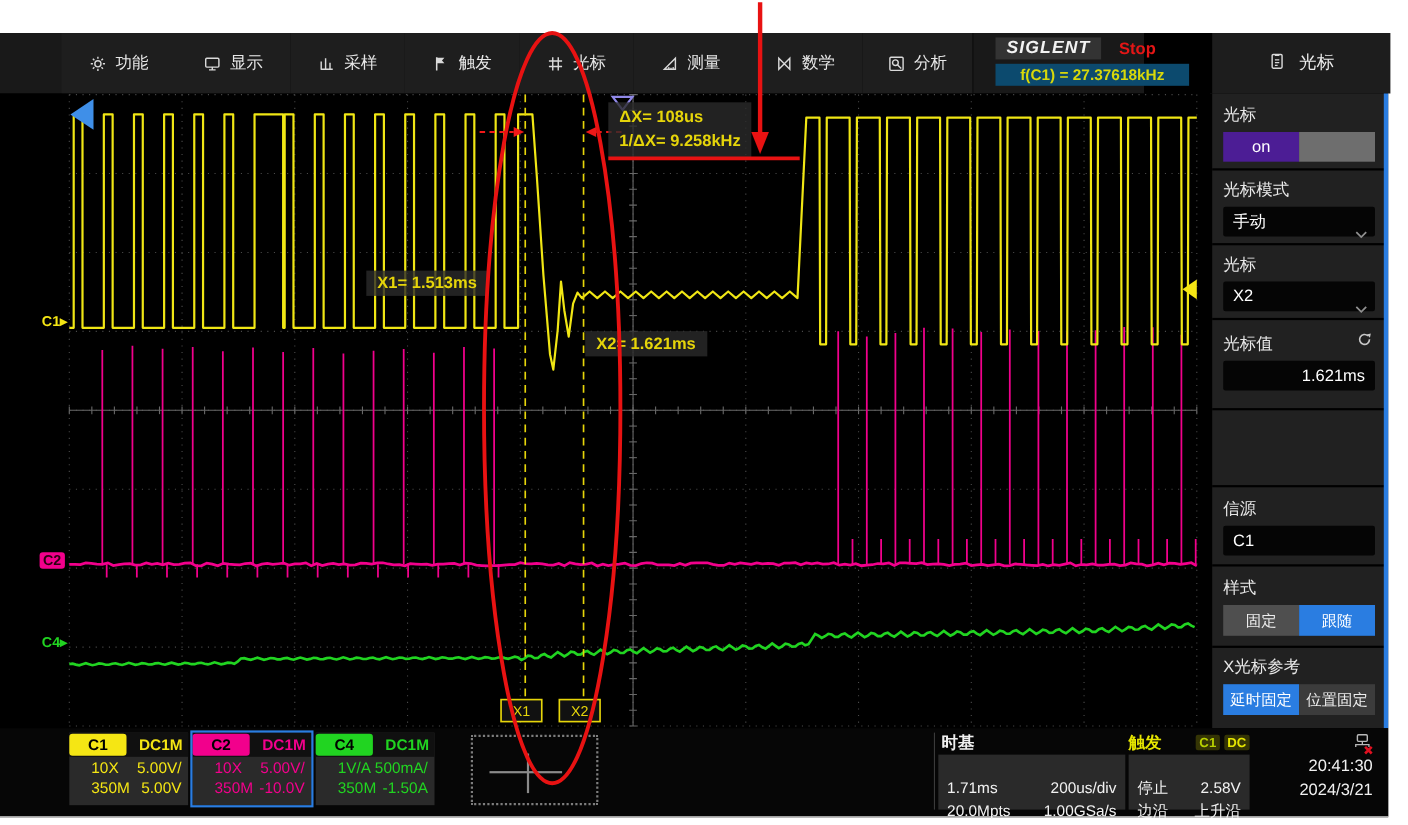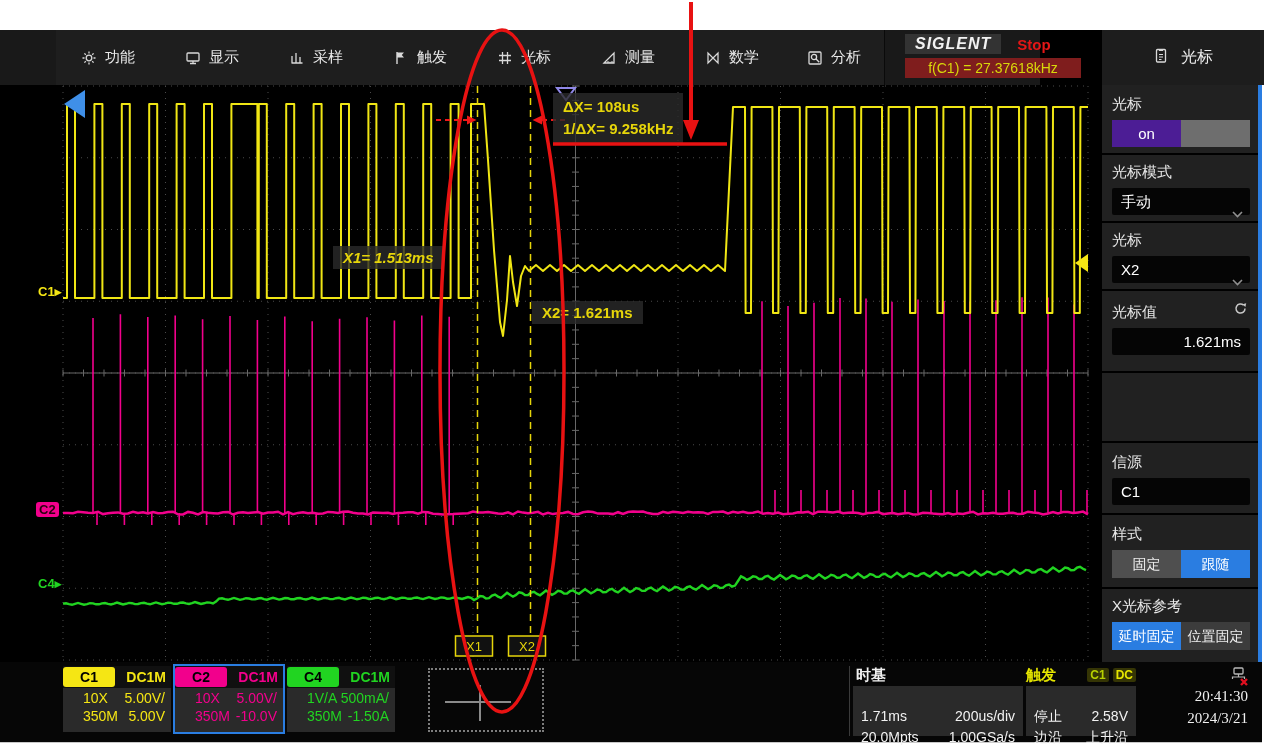--- a/index.html
+++ b/index.html
@@ -7,21 +7,21 @@
   #app{position:absolute;left:0;top:30px;width:1262px;height:712px;background:#000;}
   
   #topbar{position:absolute;left:0;top:0;width:1040px;height:55px;background:#191919;}
   .mi{position:absolute;top:0;height:55px;width:104px;display:flex;align-items:center;justify-content:center;
       gap:8px;color:#e8e8e8;font-size:15px;border-right:1px solid #0a0a0a;background:#1e1e1e;cursor:default;}
   .mi svg{display:block}
   #brandblk{position:absolute;left:905px;top:2px;width:185px;height:51px;}
   #brandrow{display:flex;align-items:center;height:24px;}
   #brand{background:#333;color:#f2f2f2;font-weight:bold;font-size:16px;letter-spacing:1px;padding:1px 10px;font-style:italic;}
   #runstate{color:#e41616;font-weight:bold;font-size:15px;margin-left:16px;}
-  #freqbox{margin-top:2px;background:#7f1d1d;color:#d8d80a;font-size:14px;font-weight:normal;text-align:center;
+  #freqbox{margin-top:2px;background:#0c4a6e;color:#d8d80a;font-size:14px;font-weight:bold;text-align:center;
       padding:2px 4px;width:168px;}
   
   #panelhead{position:absolute;left:1100px;top:0;width:162px;height:55px;background:#1d1d1d;border-left:2px solid #000;
       display:flex;align-items:center;justify-content:center;gap:12px;color:#ededed;font-size:16px;}
   #panel{position:absolute;left:1100px;top:55px;width:158px;height:577px;background:#212121;border-left:2px solid #000;}
   #bluestrip{position:absolute;left:1258px;top:55px;width:4px;height:577px;background:#2a7de1;}
   .psec{position:absolute;left:0;width:158px;}
   .plbl{color:#e8e8e8;font-size:15px;padding-left:10px;}
   .pctl{position:relative;margin:6px 10px 0 10px;height:27px;background:#050505;border-radius:2px;color:#fff;
       font-size:15px;line-height:27px;padding:0 9px;box-sizing:border-box;}
@@ -37,21 +37,21 @@
   .valbox{text-align:right;}
   .refresh{position:absolute;right:12px;top:-2px;}
   
   #wavearea{position:absolute;left:0;top:55px;width:1100px;height:577px;background:#000;}
   #wave-svg{position:absolute;left:0;top:0;}
   .wlabel{position:absolute;left:38px;font-size:13px;font-weight:bold;}
   .wlabel.badge{left:36px;border-radius:3px;padding:0 3px;color:#2a0010;}
   .readout{position:absolute;background:rgba(42,42,42,0.80);color:#e6d50a;font-size:15px;font-weight:bold;
       padding:3px 10px;white-space:nowrap;}
   #dxbox{left:553px;top:8px;line-height:22px;}
-  #x1box{left:333px;top:161px;font-style:italic;}
+  #x1box{left:333px;top:161px;}
   #x2box{left:532px;top:216px;}
   
   #bottombar{position:absolute;left:0;top:632px;width:1262px;height:80px;background:#060606;border-bottom:1px solid #c9c9c9;}
   .chbox{position:absolute;top:4px;width:108px;height:66px;background:#2a2a2a;box-sizing:border-box;}
   .chbox.sel{outline:2px solid #2a7de1;}
   .chhead{display:flex;height:22px;background:#101010;align-items:center;}
   .chtab{width:52px;height:20px;background:var(--ch);color:#000;font-weight:bold;font-size:14px;text-align:center;
       line-height:20px;border-radius:3px;}
   .chcoup{flex:1;text-align:right;color:var(--ch);font-size:14px;padding-right:5px;font-weight:bold;}
   .chrow{display:flex;justify-content:space-between;color:var(--ch);font-size:14px;padding:2px 6px 0 20px;}
@@ -61,21 +61,21 @@
   #bsep1{position:absolute;left:849px;top:4px;width:1px;height:70px;background:#3a3a3a;}
   .blkhead{position:absolute;top:4px;height:18px;color:#f0f0f0;font-weight:bold;font-size:15px;}
   .blkbox{position:absolute;top:24px;height:50px;background:#2a2a2a;color:#f2f2f2;font-size:14px;box-sizing:border-box;
       padding:20px 8px;}
   .blkrow{display:flex;justify-content:space-between;line-height:21px;}
   #trighead{left:1026px;width:110px;display:flex;align-items:center;}
   #triglabel{color:#e6e600;}
   .badgebx{font-size:12px;font-weight:bold;background:#353505;padding:0 3px;margin-left:4px;border-radius:2px;}
   #trigsrc{color:#b8d000;margin-left:auto;}
   #trigcoup{color:#e6e600;}
-  #clockblk{position:absolute;left:1142px;top:0;width:110px;height:78px;color:#f0f0f0;font-size:15px;text-align:right;font-family:Liberation Serif, serif;}
+  #clockblk{position:absolute;left:1142px;top:0;width:110px;height:78px;color:#f0f0f0;font-size:15px;text-align:right;}
   #neticon{position:absolute;right:2px;top:5px;}
   #clocktime{position:absolute;right:4px;top:26px;}
   #clockdate{position:absolute;right:4px;top:48px;}
   #annot{position:absolute;left:0;top:0;z-index:60;pointer-events:none;}
 </style>
 </head>
 <body>
 
 <div id="app">
 

